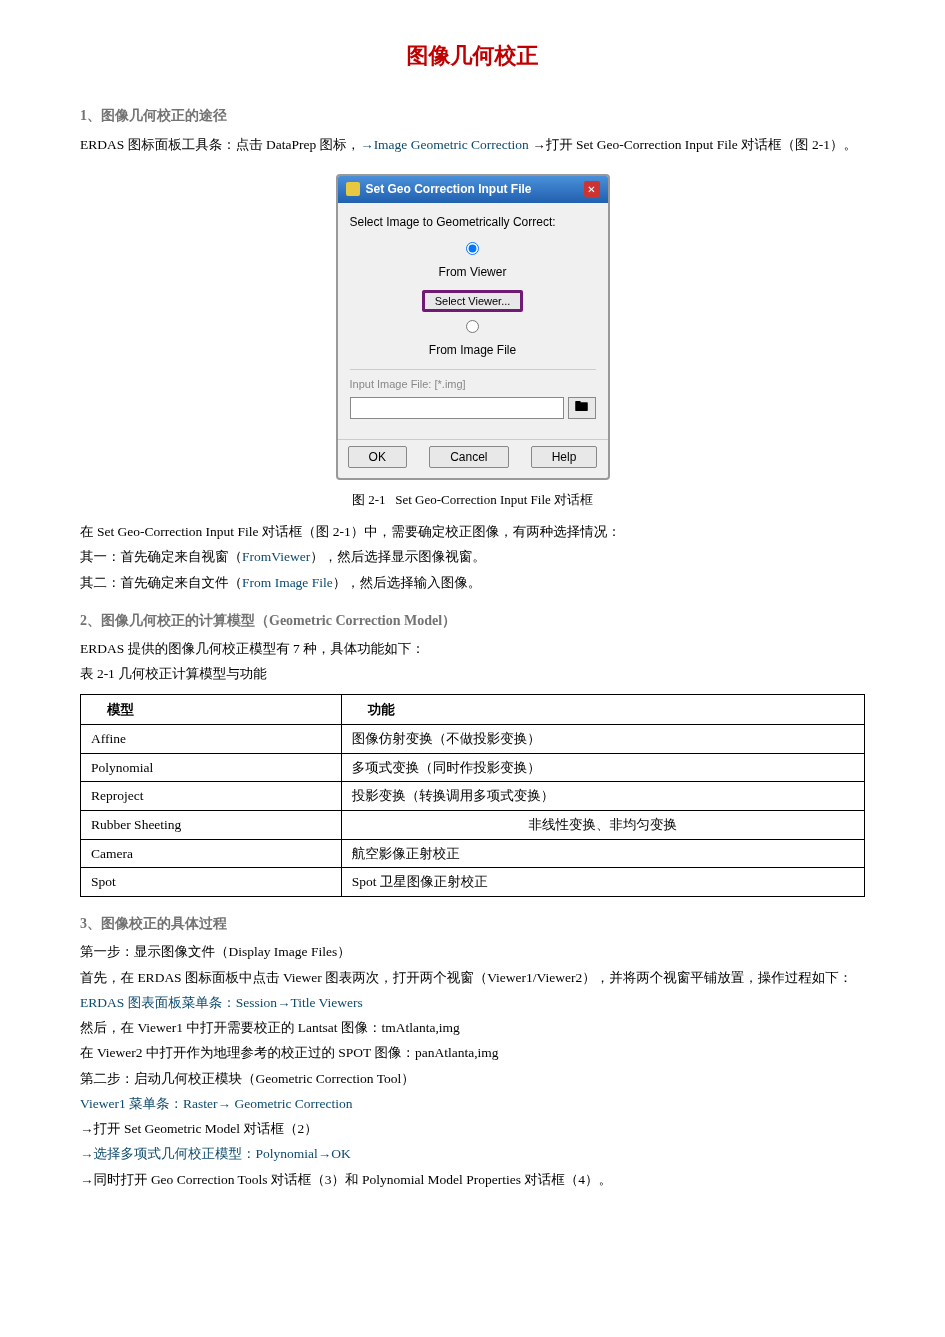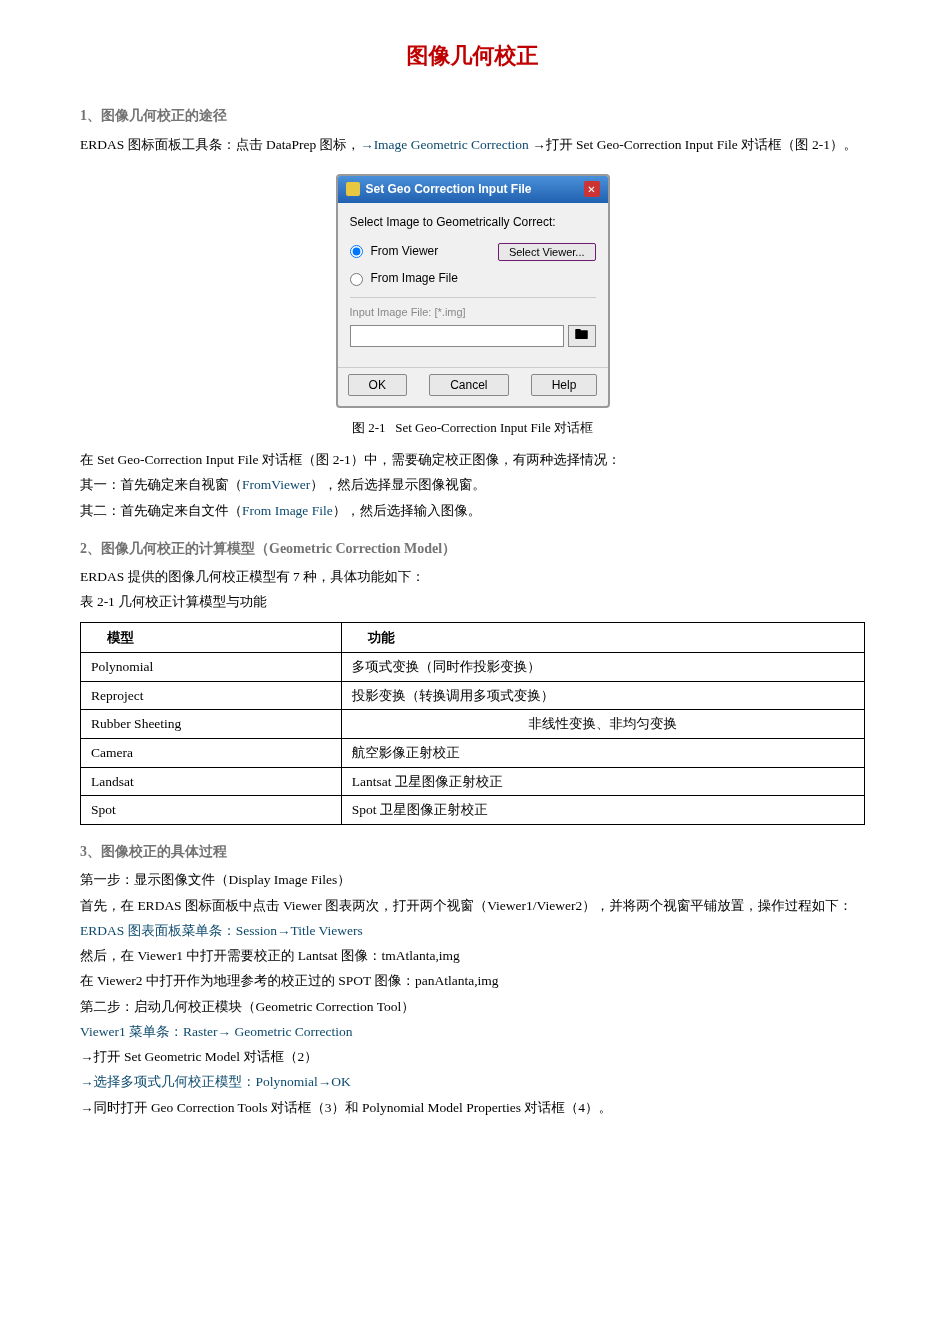--- a/index.html
+++ b/index.html
@@ -93,31 +93,32 @@
       font-size: 12px;
       color: #000;
       margin-bottom: 10px;
       text-align: left;
     }
     .dialog-radio-row {
       display: flex;
       align-items: center;
       gap: 8px;
       margin-bottom: 8px;
+      flex-direction: column;
     }
     .dialog-radio-row input[type="radio"] {
       margin: 0;
     }
     .dialog-radio-label {
       font-size: 12px;
       flex: 1;
     }
     .dialog-select-viewer-btn {
       background: #e8e8e8;
-      border: 1px solid #701a75;
+      border: 3px solid #701a75;
       padding: 2px 10px;
       font-size: 11px;
       cursor: pointer;
       border-radius: 2px;
       text-align: right;
     }
     .dialog-divider {
       border: none;
       border-top: 1px solid #ccc;
       margin: 6px 0;
@@ -269,38 +270,38 @@
 <p class="body-text">表 2-1  几何校正计算模型与功能</p>
 
 <div class="table-container">
   <table class="model-table">
     <tbody>
         <tr>
       <th>模型</th>
       <th>功能</th>
     </tr>
     <tr>
+      <td>Affine</td>
+      <td>图像仿射变换（不做投影变换）</td>
+    </tr>
+    <tr>
       <td>Polynomial</td>
       <td>多项式变换（同时作投影变换）</td>
     </tr>
     <tr>
       <td>Reproject</td>
       <td>投影变换（转换调用多项式变换）</td>
     </tr>
     <tr>
       <td>Rubber  Sheeting</td>
       <td style="text-align:center;">非线性变换、非均匀变换</td>
     </tr>
     <tr>
       <td>Camera</td>
       <td>航空影像正射校正</td>
-    </tr>
-    <tr>
-      <td>Landsat</td>
-      <td>Lantsat 卫星图像正射校正</td>
     </tr>
     <tr>
       <td>Spot</td>
       <td>Spot 卫星图像正射校正</td>
     </tr>
   </tbody>
     </table>
 </div>
 
 <p class="section-heading">3、图像校正的具体过程</p>

